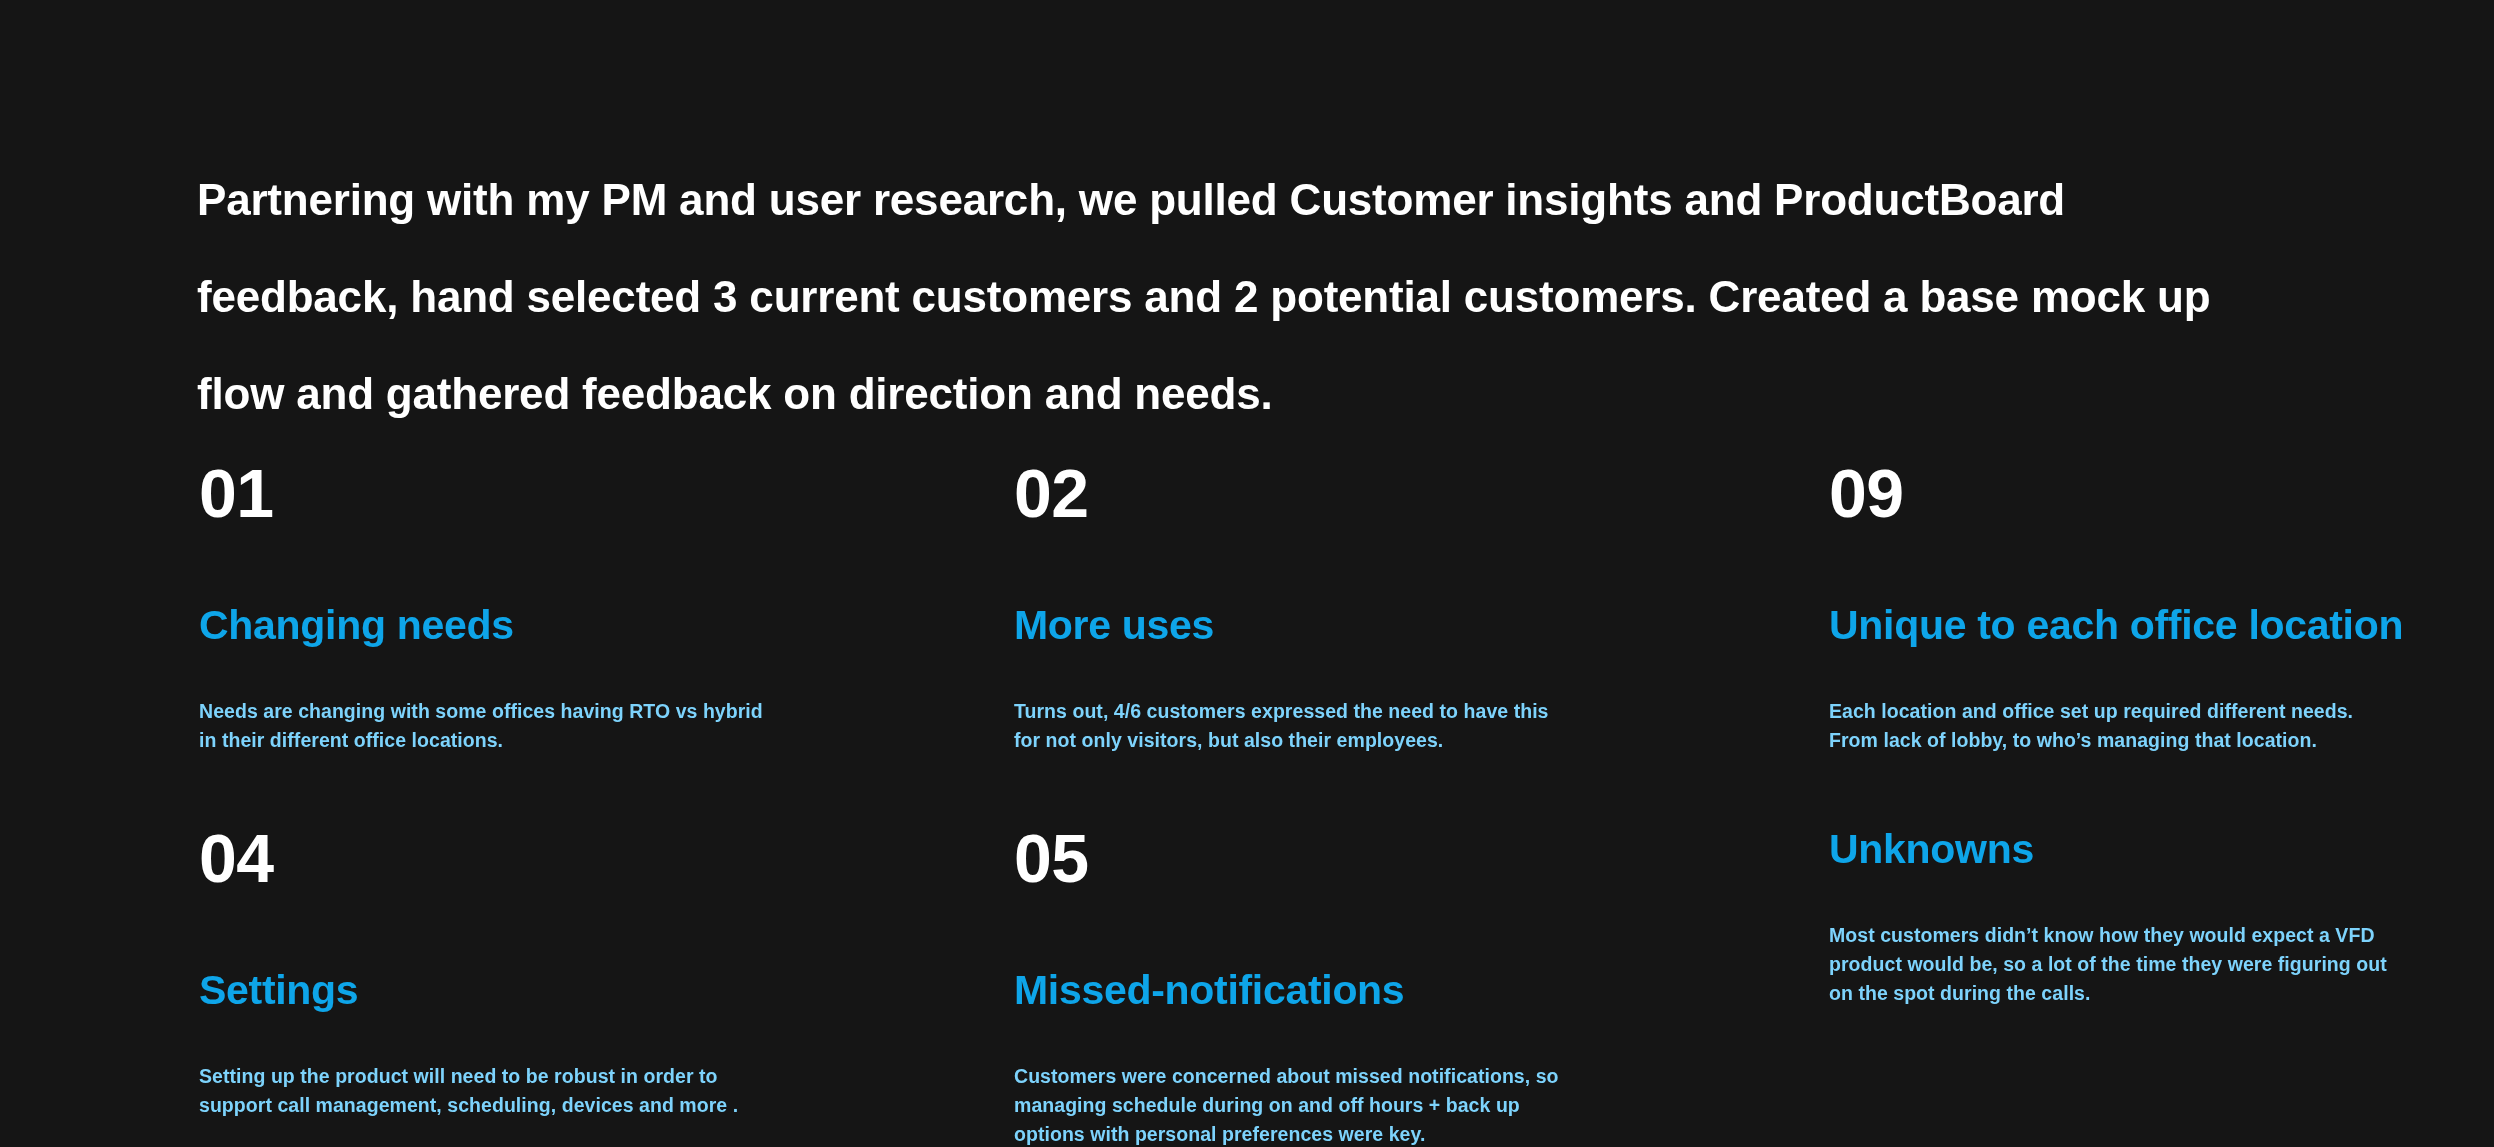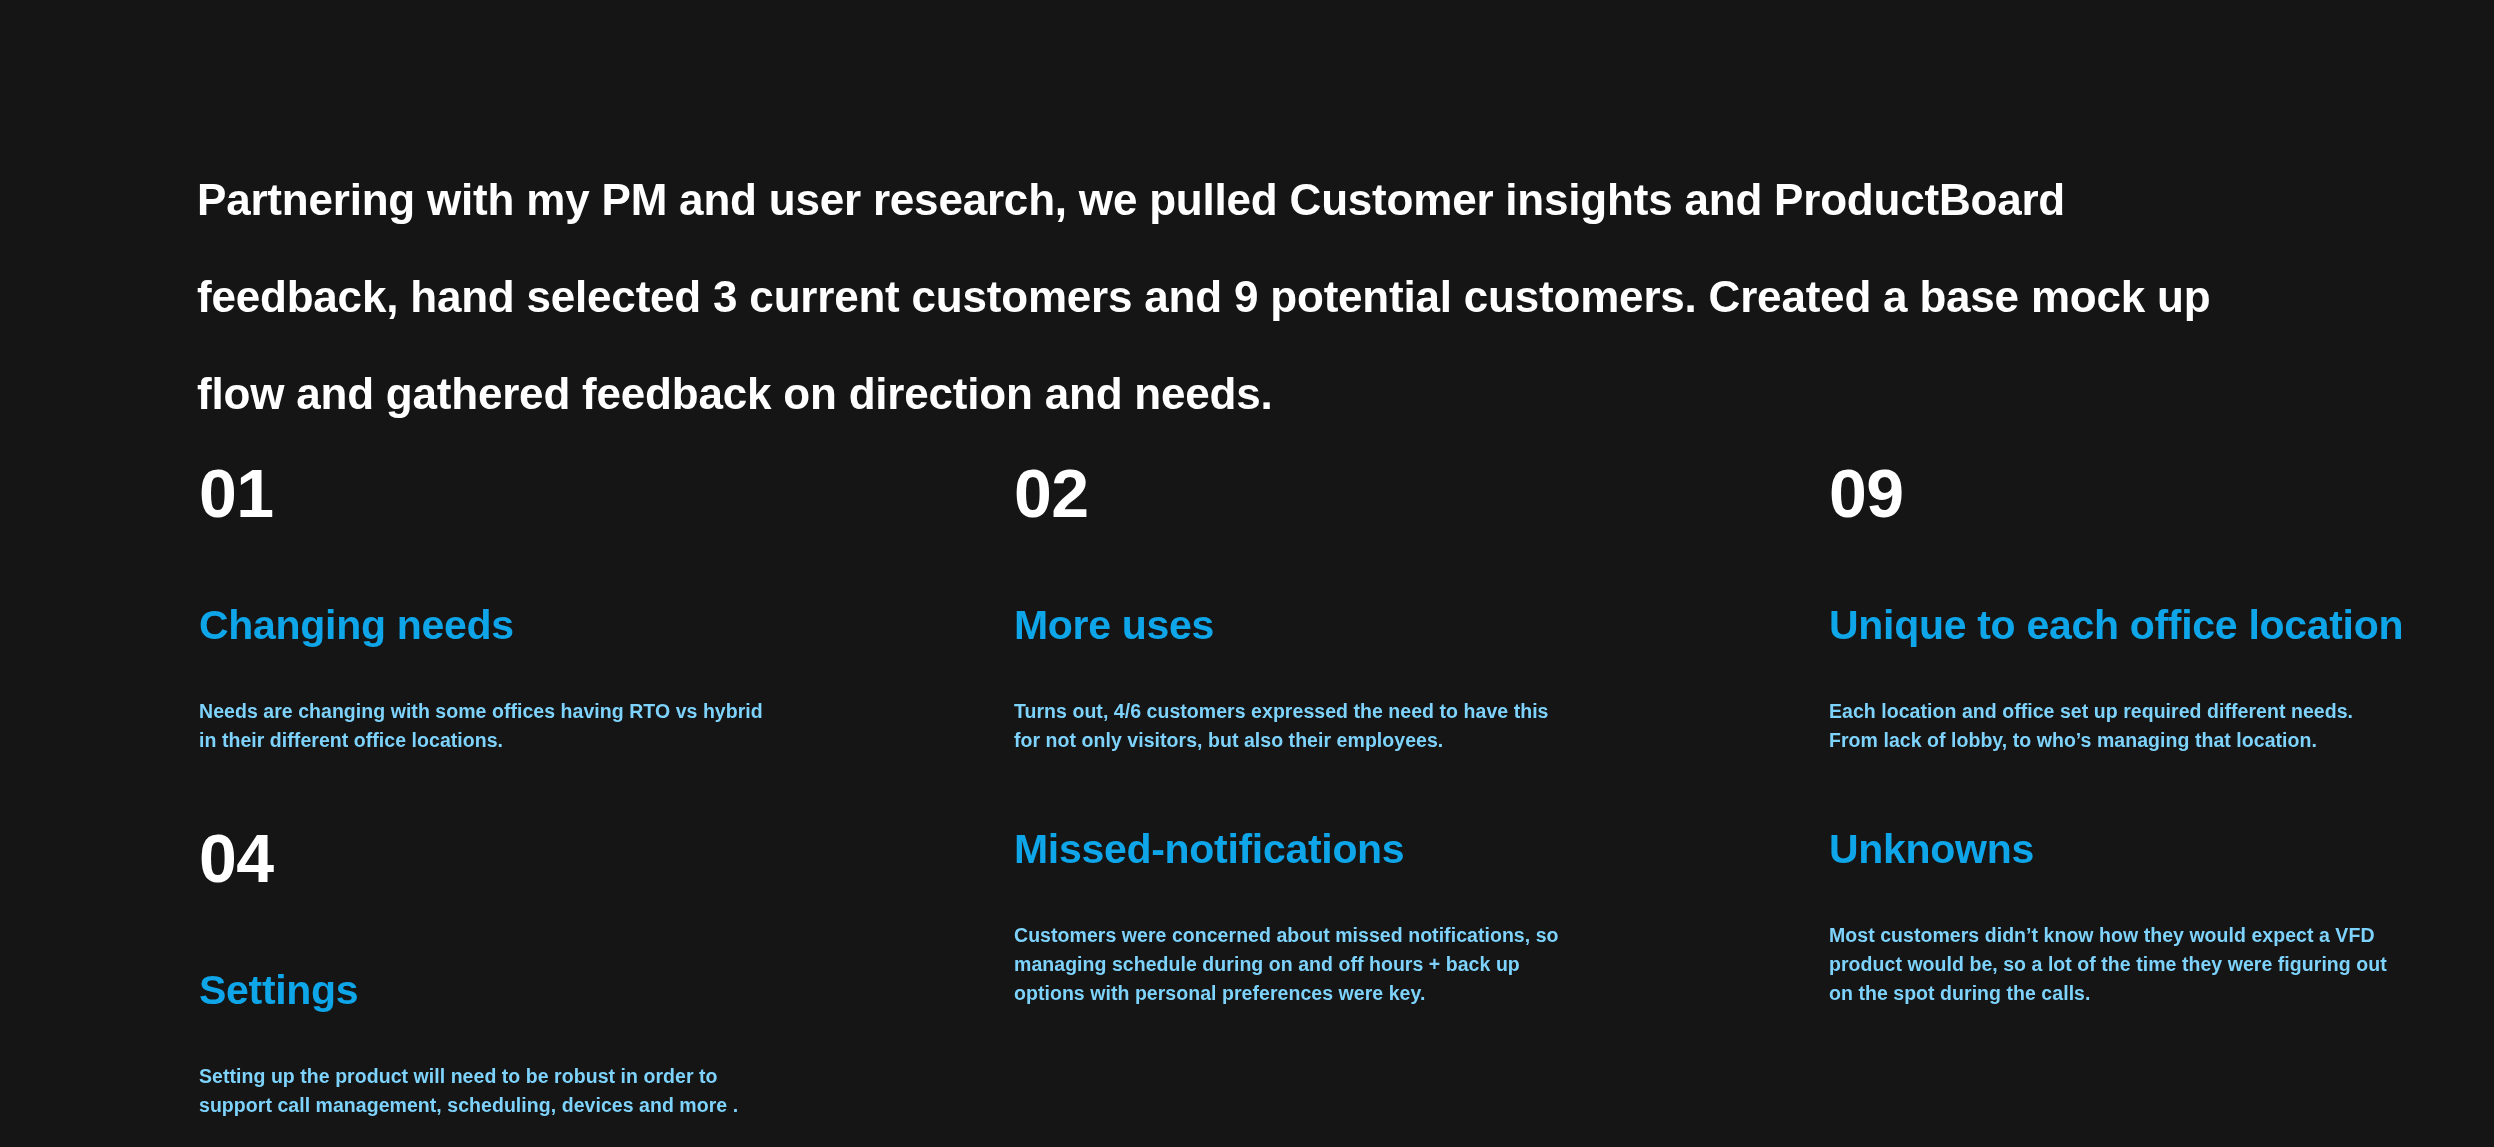--- a/index.html
+++ b/index.html
@@ -77,21 +77,21 @@
   }
   .col3 .card-body { max-width:700px; }
 </style>
 </head>
 <body>
 
 <div class="slide">
 
   <div class="intro">
     <div class="intro-line">Partnering with my PM and user research, we pulled Customer insights and ProductBoard</div>
-    <div class="intro-line">feedback, hand selected 3 current customers and 9 potential customers. Created a base mock up</div>
+    <div class="intro-line">feedback, hand selected 3 current customers and 2 potential customers. Created a base mock up</div>
     <div class="intro-line">flow and gathered feedback on direction and needs.</div>
   </div>
 
   <div class="grid">
 
     <div class="card col1">
       <div class="card-number">01</div>
       <div class="card-title">Changing needs</div>
       <div class="card-body">Needs are changing with some offices having RTO vs hybrid
 in their different office locations.</div>
@@ -112,20 +112,21 @@
     </div>
 
     <div class="card col1">
       <div class="card-number">04</div>
       <div class="card-title">Settings</div>
       <div class="card-body">Setting up the product will need to be robust in order to
 support call management, scheduling, devices and more .</div>
     </div>
 
     <div class="card col2">
+      <div class="card-number">05</div>
       <div class="card-title">Missed-notifications</div>
       <div class="card-body">Customers were concerned about missed notifications, so
 managing schedule during on and off hours + back up
 options with personal preferences were key.</div>
     </div>
 
     <div class="card col3">
       <div class="card-title">Unknowns</div>
       <div class="card-body">Most customers didn’t know how they would expect a VFD
 product would be, so a lot of the time they were figuring out

